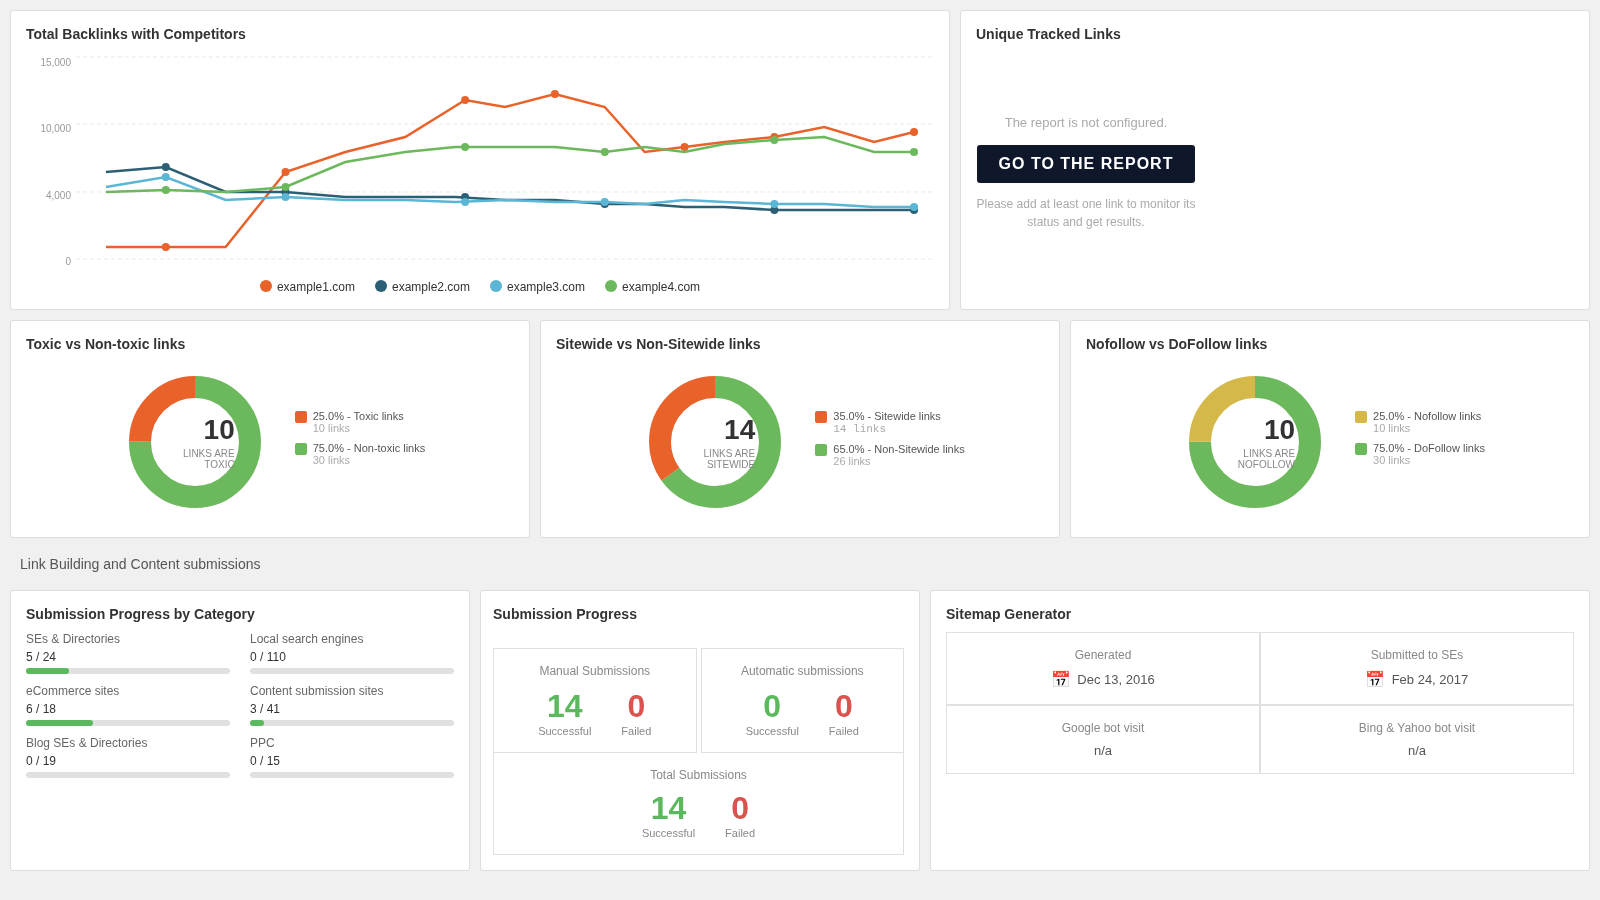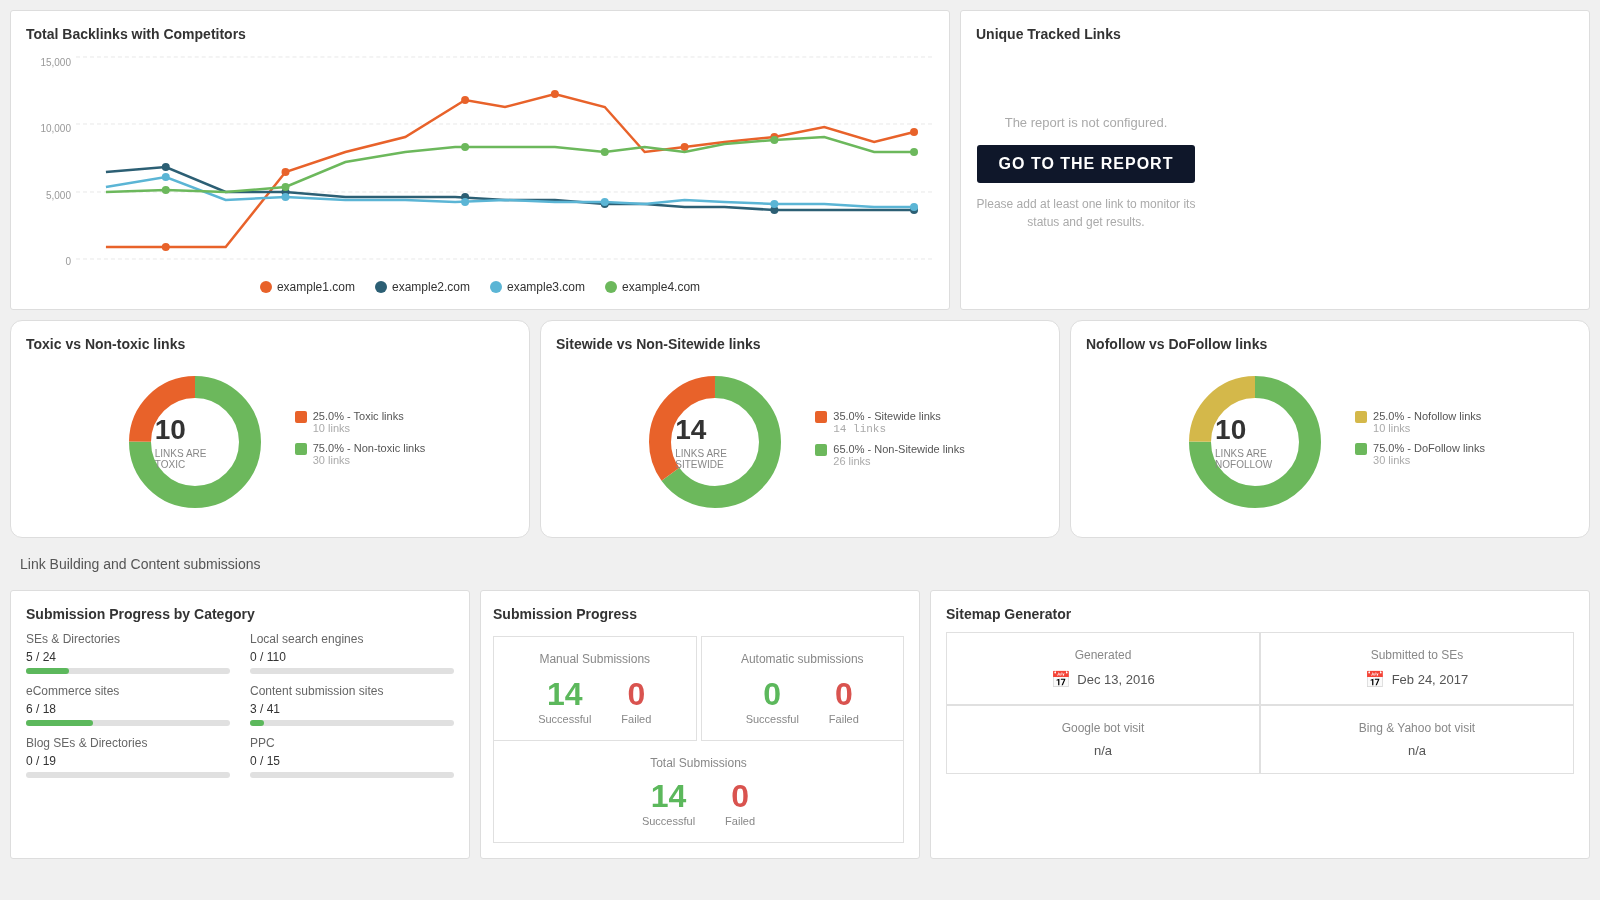--- a/index.html
+++ b/index.html
@@ -9,31 +9,31 @@
 
     
     .row1 { display: flex; gap: 10px; }
     .panel { background: #fff; border: 1px solid #ddd; border-radius: 3px; padding: 15px; }
     .panel-title { font-size: 14px; font-weight: bold; color: #333; margin-bottom: 10px; }
 
     .backlinks-panel { flex: 0 0 940px; }
     .tracked-links-panel { flex: 1; display: flex; flex-direction: column; align-items: flex-start; justify-content: center; text-align: center; }
 
     .legend { display: flex; gap: 20px; justify-content: center; margin-top: 8px; font-size: 12px; }
-    .legend-item { display: flex; align-items: center; gap: 5px; }
+    .legend-item { display: flex; align-items: flex-start; gap: 5px; }
     .legend-dot { width: 12px; height: 12px; border-radius: 50%; }
 
     
     .row2 { display: flex; gap: 10px; }
-    .donut-panel { flex: 1; border-radius: 12px; }
+    .donut-panel { flex: 1; }
 
     
     .donut-container { display: flex; align-items: center; justify-content: center; gap: 20px; margin-top: 10px; }
     .donut-svg { width: 160px; height: 160px; }
-    .donut-center { position: absolute; top: 50%; left: 50%; transform: translate(-50%, -50%); text-align: left; }
+    .donut-center { position: absolute; top: 50%; left: 50%; transform: translate(-50%, -50%); text-align: right; }
     .donut-wrapper { position: relative; width: 160px; height: 160px; }
     .donut-center-num { font-size: 28px; font-weight: bold; color: #333; }
     .donut-center-label { font-size: 10px; color: #888; text-transform: uppercase; margin-top: 2px; }
     .donut-legend { font-size: 11px; }
     .donut-legend-item { display: flex; align-items: flex-start; gap: 6px; margin-bottom: 8px; }
     .donut-legend-color { width: 12px; height: 12px; border-radius: 2px; flex-shrink: 0; margin-top: 1px; }
     .donut-legend-text { color: #555; }
 
     
     .section-label { font-size: 14px; color: #555; padding: 8px 10px; }
@@ -45,21 +45,21 @@
     .sitemap-panel { flex: 1; }
 
     
     .sub-grid { display: grid; grid-template-columns: 1fr 1fr; gap: 10px 20px; margin-top: 5px; }
     .sub-item-label { font-size: 12px; color: #666; margin-bottom: 4px; }
     .sub-item-val { font-size: 12px; color: #333; margin-bottom: 4px; }
     .progress-bar-bg { background: #e0e0e0; border-radius: 3px; height: 6px; width: 100%; }
     .progress-bar-fill { height: 6px; border-radius: 3px; background: #5cb85c; }
 
     
-    .sub-progress-grid { display: grid; grid-template-columns: 1fr 1fr; gap: 4px; margin-top: 14px; }
+    .sub-progress-grid { display: grid; grid-template-columns: 1fr 1fr; gap: 4px; margin-top: 26px; }
     .sub-prog-section { border: 1px solid #e0e0e0; padding: 15px; text-align: center; }
     .sub-prog-title { font-size: 12px; color: #888; margin-bottom: 10px; }
     .sub-prog-nums { display: flex; justify-content: center; gap: 30px; }
     .sub-prog-num { font-size: 32px; font-weight: bold; }
     .sub-prog-num.green { color: #5cb85c; }
     .sub-prog-num.red { color: #d9534f; }
     .sub-prog-sublabel { font-size: 11px; color: #888; }
 
     .sub-total { border: 1px solid #e0e0e0; border-top: none; padding: 15px; text-align: center; display: flex; flex-direction: column; align-items: center; }
     .sub-total-title { font-size: 12px; color: #888; margin-bottom: 8px; }
@@ -90,21 +90,21 @@
 <div class="main-container">
 
   <div class="row1">
 
     <div class="panel backlinks-panel">
       <div class="panel-title">Total Backlinks with Competitors</div>
       <div style="display:flex; gap:0;">
         <div class="y-axis" style="position:relative; width:50px; height:220px; flex-shrink:0;">
           <span class="y-label">15,000</span>
           <span class="y-label">10,000</span>
-          <span class="y-label">5,000</span>
+          <span class="y-label">4,000</span>
           <span class="y-label">0</span>
         </div>
         <div style="flex:1; position:relative; height:220px;">
           <svg class="chart" width="100%" height="220" viewBox="0 0 860 220" preserveAspectRatio="none">
 
             <line class="grid-line" x1="0" y1="5" x2="860" y2="5"></line>
             <line class="grid-line" x1="0" y1="72" x2="860" y2="72"></line>
             <line class="grid-line" x1="0" y1="140" x2="860" y2="140"></line>
             <line class="grid-line" x1="0" y1="207" x2="860" y2="207"></line>
 

